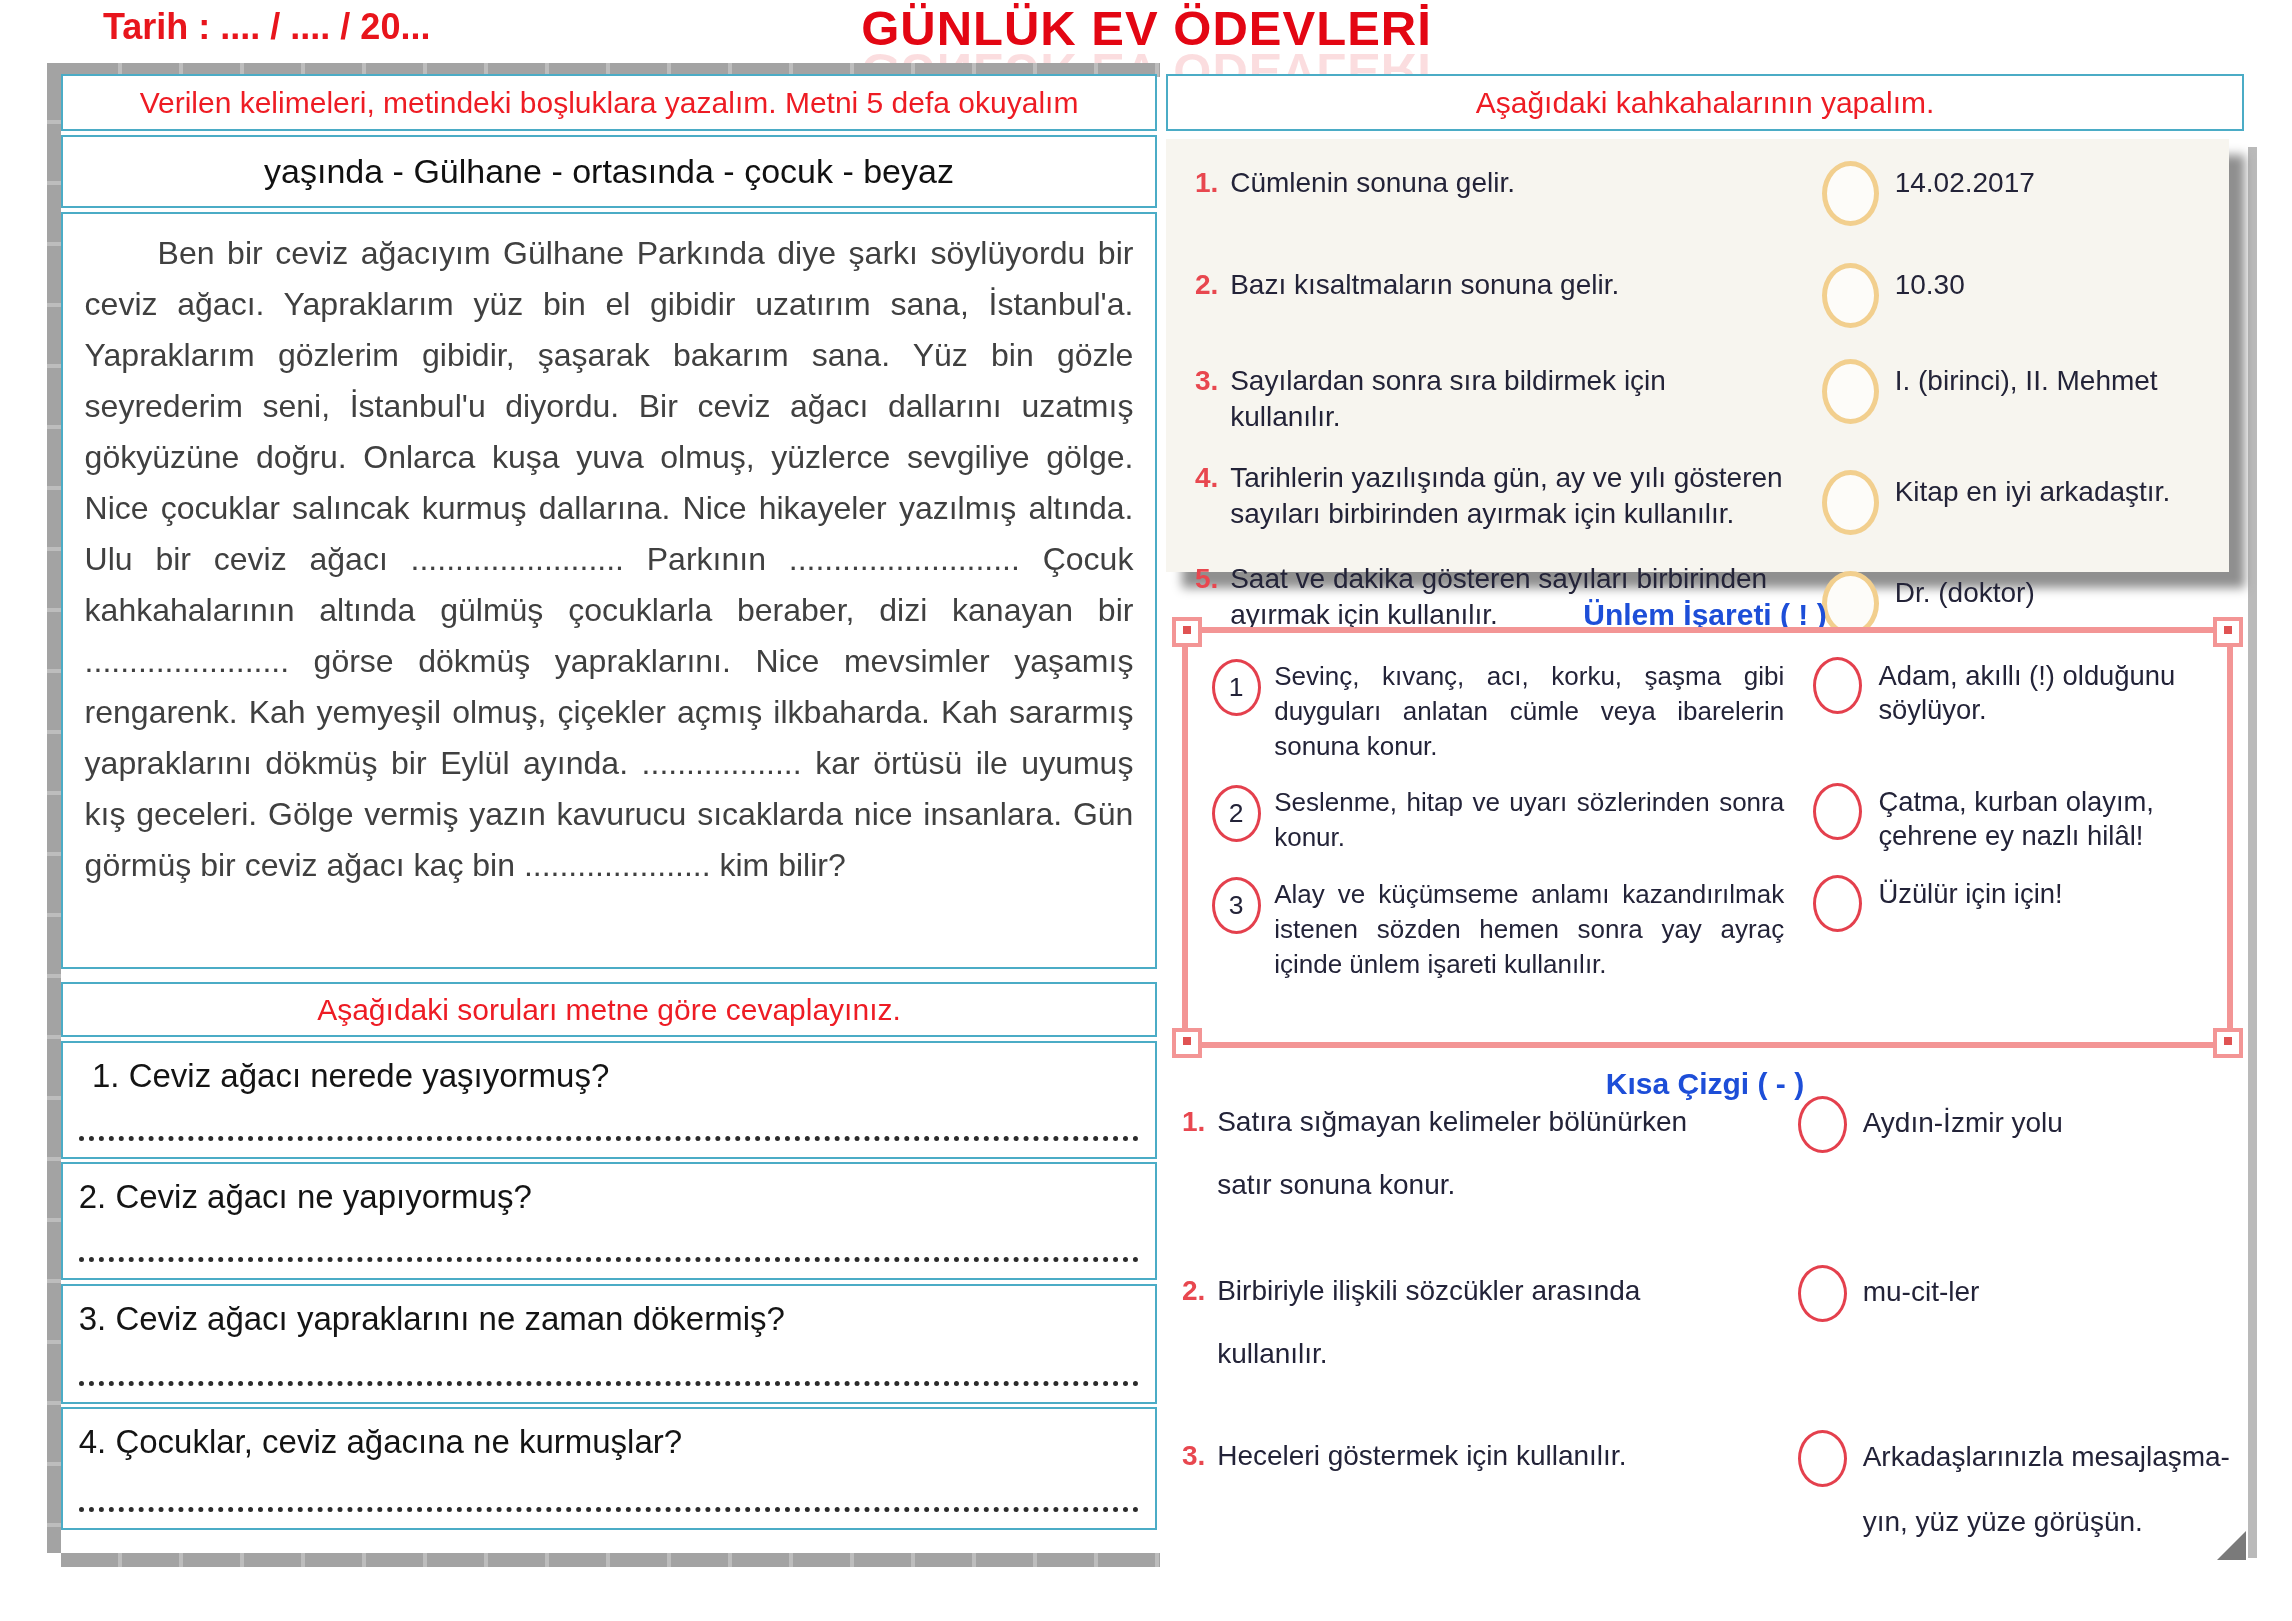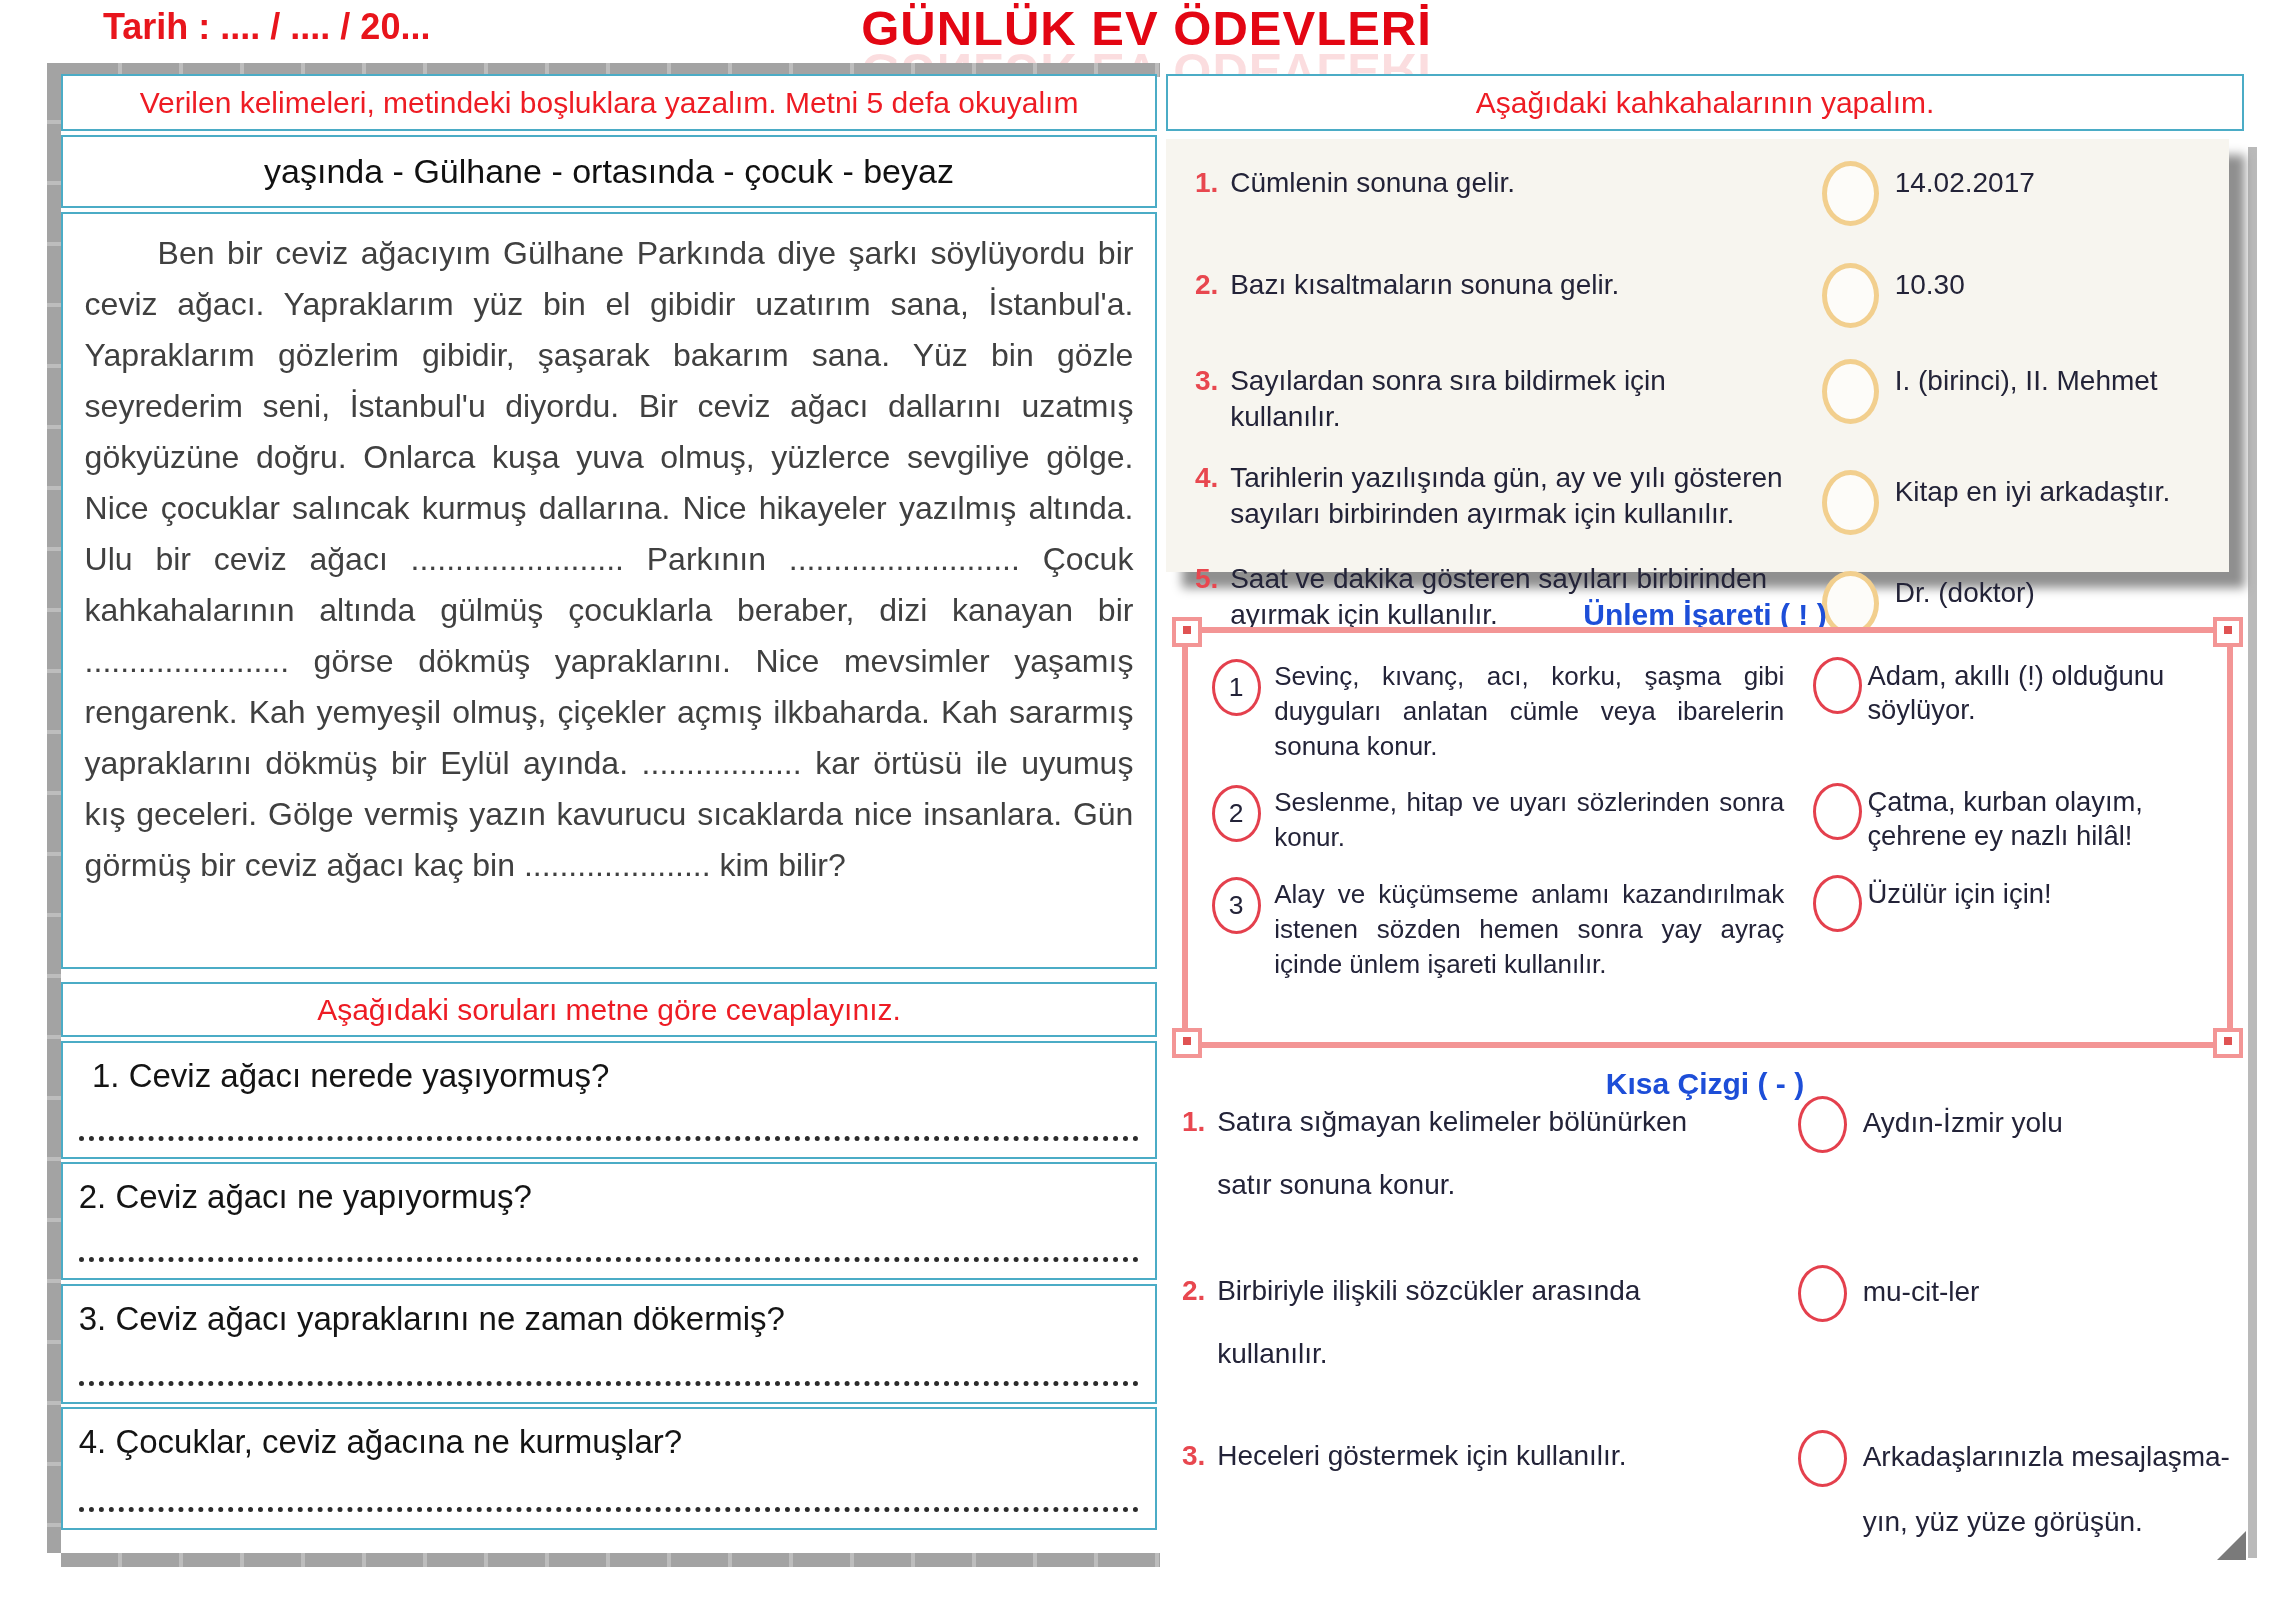--- a/index.html
+++ b/index.html
@@ -58,21 +58,21 @@
     border:6.9px solid #f39595;box-sizing:border-box;padding:25.5px 21.6px 0 23.5px;background:#fff;}
   .corner{position:absolute;width:21.6px;height:21.6px;background:#fff;border:4.9px solid #f39595;}
   .corner .dot{width:7.8px;height:7.8px;background:#e05353;margin:4.9px auto;}
   .corner.tl{left:-15.7px;top:-15.7px;} .corner.tr{right:-15.7px;top:-15.7px;}
   .corner.bl{left:-15.7px;bottom:-15.7px;} .corner.br{right:-15.7px;bottom:-15.7px;}
   .u-row{display:flex;align-items:flex-start;margin-bottom:21.6px;}
   .u-item{flex:0 0 584px;display:flex;gap:13.7px;}
   .num-ellipse{flex:0 0 auto;width:43px;height:51px;border:3.9px solid #e4404d;border-radius:50%;
     display:flex;align-items:center;justify-content:center;font-size:26.5px;color:#232338;font-weight:500;background:#fff;}
   .u-text{font-size:26px;line-height:35px;color:#232338;font-weight:500;text-align:justify;width:510px;}
-  .u-answer{margin-left:auto;display:flex;gap:5px;align-items:flex-start;
+  .u-answer{margin-left:auto;display:flex;gap:16px;align-items:flex-start;
     width:392px;font-size:27.4px;line-height:34px;color:#232338;font-weight:500;}
   
   .kisa-section{position:absolute;left:1182px;top:1090px;width:1057px;}
   .k-row{display:flex;align-items:flex-start;}
   .k-item{flex:0 0 584px;display:flex;gap:11.8px;font-size:28px;line-height:63px;color:#232338;font-weight:500;}
   .k-num{color:#e8474f;font-weight:700;white-space:nowrap;}
   .k-text{width:519px;}
   .k-answer{margin-left:auto;display:flex;gap:15.7px;align-items:flex-start;
     width:441px;font-size:28px;line-height:65px;color:#232338;font-weight:500;}
   .k-answer .red-circle{margin-top:5.9px;}

